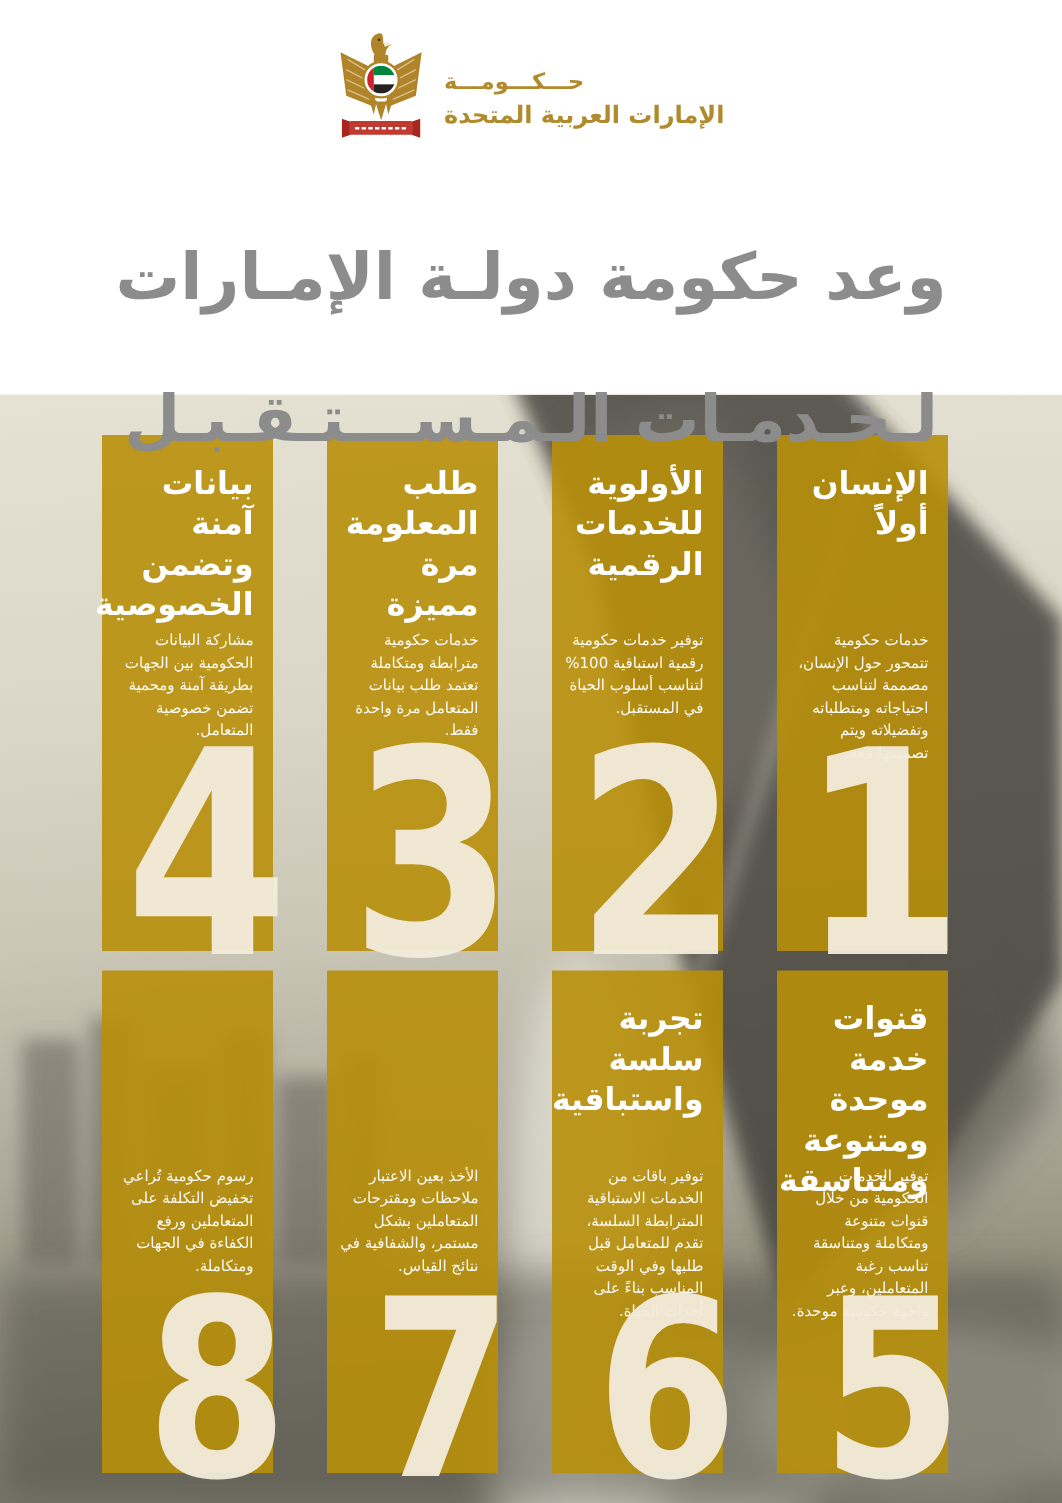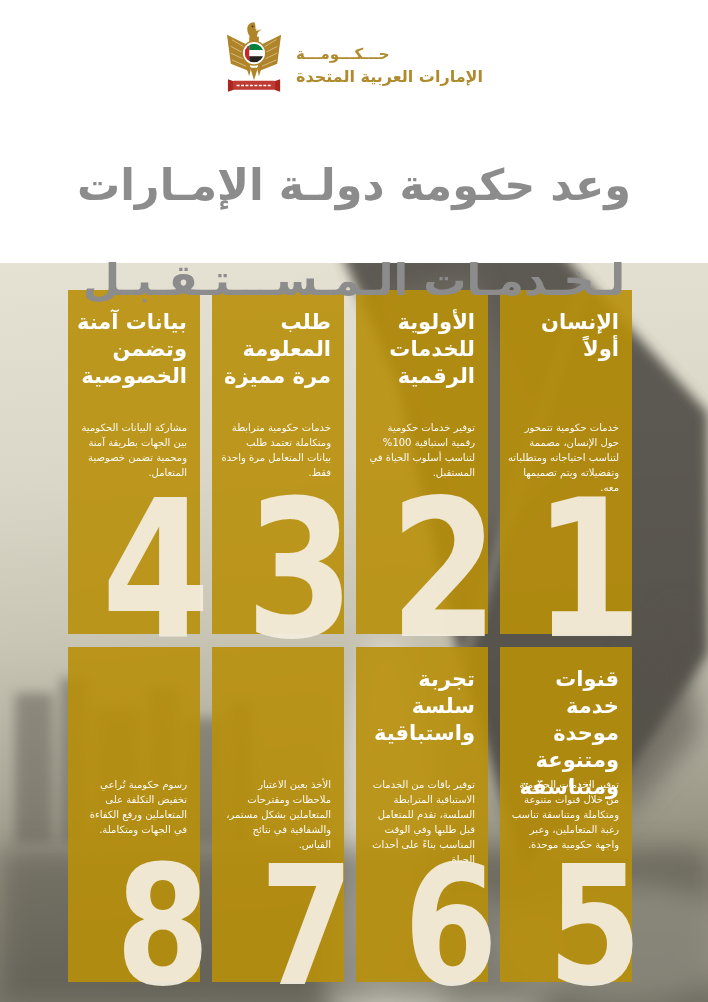--- a/index.html
+++ b/index.html
@@ -22,21 +22,21 @@
   .photo {
     position:absolute; top:263px; left:0; width:708px; height:739px; overflow:hidden; z-index:1;
     background:linear-gradient(176deg,#e6e2d3 0%, #dbd7c8 28%, #cac6b6 48%, #aeab9c 66%, #93907f 80%, #7d7b6e 92%, #767467 100%);
   }
   .photo svg { position:absolute; top:0; left:0; }
   
   .grid { position:absolute; top:263px; left:0; width:708px; height:739px; z-index:2; }
   .row { position:absolute; left:68px; right:76px; display:flex; flex-direction:row-reverse; justify-content:space-between; }
   .row-1 { top:27px;  height:344px; }
   .row-2 { top:384px; height:335px; }
-  .card { position:relative; width:132px; height:100%; background:rgba(184,143,10,0.9); }
+  .card { position:relative; width:114px; height:100%; background:rgba(184,143,10,0.9); }
   .card-title {
     direction:rtl; text-align:right; white-space:pre-line;
     color:#ffffff; font-weight:bold; font-size:21px; line-height:1.28;
     padding:19px 13px 0 6px;
   }
   .card-desc {
     position:absolute; top:130px; right:13px; left:7px;
     direction:rtl; text-align:right;
     color:rgba(255,255,255,0.96); font-size:10px; line-height:1.5;
   }

